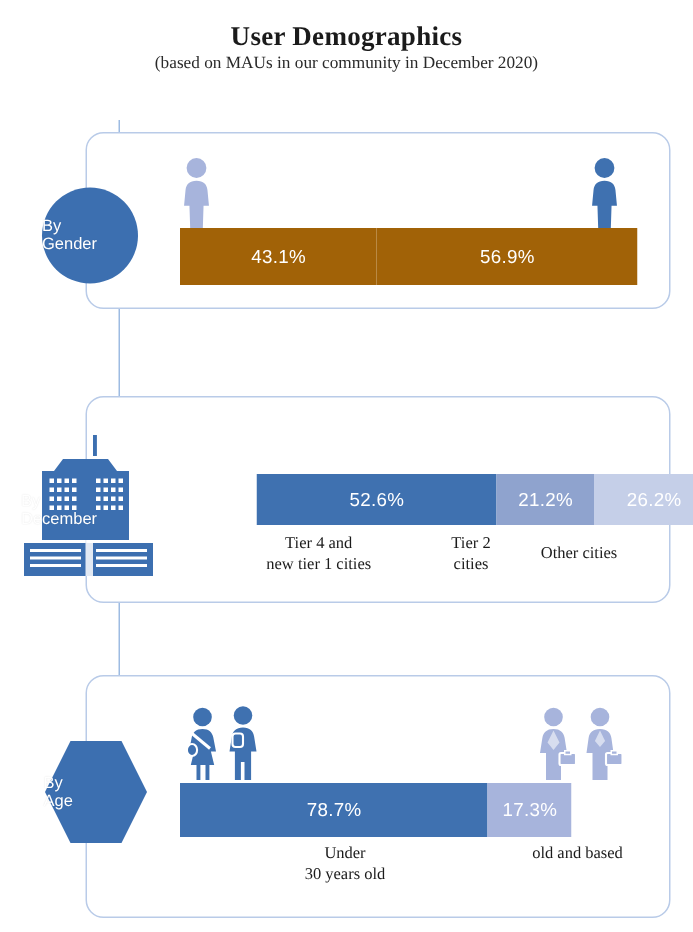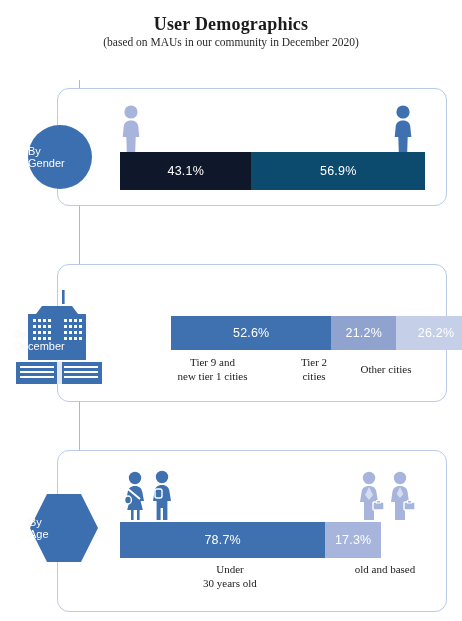--- a/index.html
+++ b/index.html
@@ -106,39 +106,39 @@
   </div>
 
   <div class="fig" style="left:390px;top:104px;">
     <svg width="26" height="50" viewBox="0 0 26 50">
       <circle cx="13" cy="8" r="6.6" fill="#3f71b0"></circle>
       <path d="M13 16.5c-4.6 0-6.9 2.4-7.3 6.2l-1 10.4h3.6l.5 15.4h8.4l.5-15.4h3.6l-1-10.4c-.4-3.8-2.7-6.2-7.3-6.2z" fill="#3f71b0"></path>
     </svg>
   </div>
 
   <div class="bar" id="bar-gender">
-    <div class="seg" style="flex: 43.1 0 0px; background: #0f172a;">43.1%</div>
-    <div class="seg" style="flex: 56.9 0 0px; background: #0c4a6e;">56.9%</div>
+    <div class="seg" style="flex: 43.1 0 0px; background: #a16207;">43.1%</div>
+    <div class="seg" style="flex: 56.9 0 0px; background: #a16207;">56.9%</div>
   </div>
 
   <div id="badge-gender">
     <div class="badge-txt">By</div>
     <div class="badge-txt" style="top:32px;">Gender</div>
   </div>
 
   <div class="panel" id="panel-geo"></div>
 
   <div class="bar" id="bar-geo">
     <div class="seg" style="flex: 52.6 0 0px; background: rgb(63, 113, 176);">52.6%</div>
     <div class="seg" style="flex: 21.2 0 0px; background: rgb(143, 163, 206);">21.2%</div>
     <div class="seg" style="flex: 26.2 0 0px; background: rgb(197, 207, 232);">26.2%</div>
   </div>
 
   <div class="cap" style="left:140px;top:355px;width:145px;">
-    <div>Tier 9 and</div>
+    <div>Tier 4 and</div>
     <div>new tier 1 cities</div>
   </div>
   <div class="cap" style="left:285px;top:355px;width:58px;">
     <div>Tier 2</div>
     <div>cities</div>
   </div>
   <div class="cap" style="left:342px;top:362px;width:88px;">
     <div>Other cities</div>
   </div>
 

